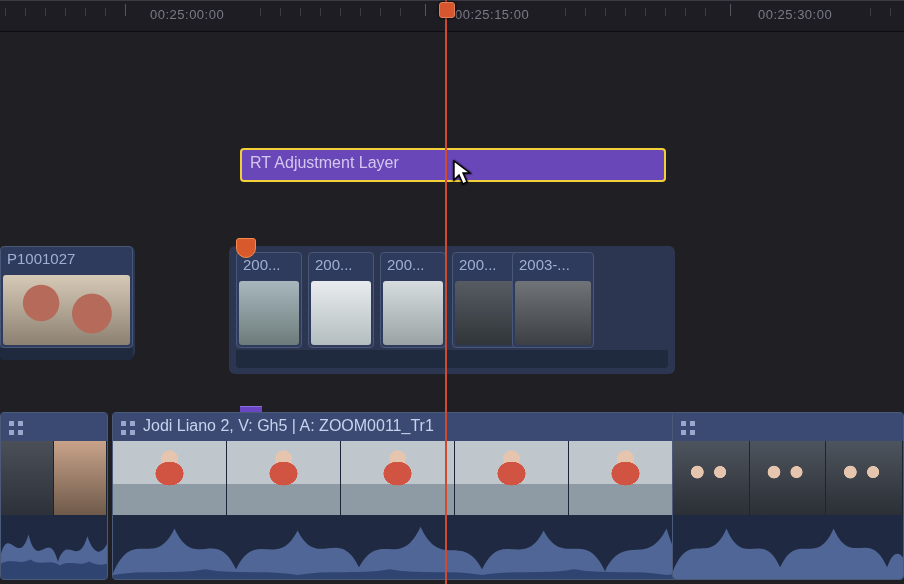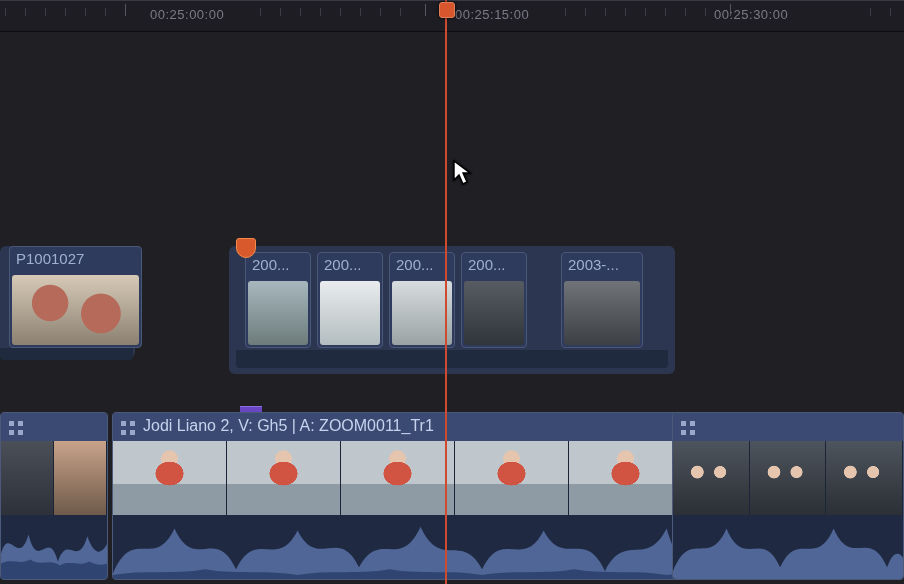--- a/index.html
+++ b/index.html
@@ -19,21 +19,21 @@
   .clip{position:absolute;border-radius:4px;box-sizing:border-box;overflow:hidden;}
   .clip-label{position:absolute;left:8px;top:4px;font-size:16px;white-space:nowrap;overflow:hidden;text-overflow:ellipsis;right:6px;}
 
   
   .title-strip{background:#5e3fa3;border:1px solid #3b2866;}
   .title-strip.selected{border:2px solid #f3cf3a;background:#6947b8;}
   .title-strip .clip-label{color:#d4c7ef;}
 
   
   .vid-row-bg{position:absolute;background:#2c3650;border-radius:6px;}
-  .vid-clip{background:#2f3b5c;border:1px solid #4a5878;border-radius:4px;margin-left:9px;}
+  .vid-clip{background:#2f3b5c;border:1px solid #4a5878;border-radius:4px;}
   .vid-clip .hdr{position:absolute;left:6px;right:6px;top:3px;font-size:15px;color:#9fb0d4;overflow:hidden;text-overflow:ellipsis;white-space:nowrap;}
   .vid-clip .thumb{position:absolute;left:2px;right:2px;bottom:2px;top:28px;border-radius:3px;}
   .marker{position:absolute;left:-2px;top:-12px;width:18px;height:18px;border-radius:3px 3px 10px 10px;background:#d85a2c;border:1px solid #f28a4c;z-index:5;}
 
   
   .story-clip{background:#33405e;border:1px solid #4c5a7a;border-radius:4px;}
   .story-clip .hdr-bar{position:absolute;left:0;right:0;top:0;height:28px;background:#3a4a72;border-bottom:1px solid #2a3450;}
   .story-clip .title-text{position:absolute;left:30px;top:4px;font-size:16px;color:#c7d3ee;white-space:nowrap;overflow:hidden;right:6px;}
   .story-clip .fourup{position:absolute;left:8px;top:8px;width:14px;height:14px;}
   .story-clip .fourup span{position:absolute;width:5px;height:5px;background:#9aa8cc;}
@@ -84,25 +84,28 @@
   <span class="tc" style="left:455px">00:25:15:00</span>
   <div class="tick-minor" style="left:565px"></div>
   <div class="tick-minor" style="left:585px"></div>
   <div class="tick-minor" style="left:605px"></div>
   <div class="tick-minor" style="left:625px"></div>
   <div class="tick-minor" style="left:645px"></div>
   <div class="tick-minor" style="left:665px"></div>
   <div class="tick-minor" style="left:685px"></div>
   <div class="tick-minor" style="left:705px"></div>
   <div class="tick-major" style="left:730px"></div>
-  <span class="tc" style="left:714px">00:25:30:00</span>
+  <span class="tc" style="left:758px">00:25:30:00</span>
   <div class="tick-minor" style="left:870px"></div>
   <div class="tick-minor" style="left:890px"></div>
 </div>
 
+<div class="clip title-strip selected" style="left:240px;top:148px;width:426px;height:34px;">
+  <div class="clip-label">RT Adjustment Layer</div>
+</div>
 
 
 <div class="vid-row-bg" style="left:0;top:246px;width:135px;height:112px;"></div>
 <div class="clip vid-clip" style="left:0;top:246px;width:133px;height:102px;">
   <div class="hdr">P1001027</div>
   <div class="thumb" style="background:radial-gradient(circle at 30% 40%, #b56a5a 0 18%, transparent 19%), radial-gradient(circle at 70% 55%, #b56a5a 0 20%, transparent 21%), linear-gradient(#d6c9b6,#8c8172);"></div>
 </div>
 <div class="thin-audio" style="left:0;top:348px;width:133px;height:12px;"></div>
 
 <div class="vid-row-bg" style="left:229px;top:246px;width:446px;height:128px;border-radius:6px;"></div>
@@ -117,21 +120,21 @@
   <div class="thumb" style="background: linear-gradient(rgb(233, 236, 238), rgb(179, 189, 191));"></div>
 </div>
 <div class="clip vid-clip" style="left:380px;top:252px;width:66px;height:96px;">
   <div class="hdr">200...</div>
   <div class="thumb" style="background: linear-gradient(rgb(215, 221, 223), rgb(154, 162, 164));"></div>
 </div>
 <div class="clip vid-clip" style="left:452px;top:252px;width:66px;height:96px;">
   <div class="hdr">200...</div>
   <div class="thumb" style="background: linear-gradient(rgb(87, 92, 98), rgb(48, 53, 58));"></div>
 </div>
-<div class="clip vid-clip" style="left:552px;top:252px;width:82px;height:96px;">
+<div class="clip vid-clip" style="left:512px;top:252px;width:82px;height:96px;">
   <div class="hdr">2003-...</div>
   <div class="thumb" style="background: linear-gradient(rgb(112, 116, 120), rgb(60, 64, 69));"></div>
 </div>
 <div class="thin-audio" style="left:236px;top:350px;width:432px;height:18px;"></div>
 
 <div class="mini-pbar" style="left:240px;top:406px;width:22px;"></div>
 
 <div class="clip story-clip" style="left:0;top:412px;width:108px;height:168px;">
   <div class="hdr-bar"></div>
   <div class="fourup">

